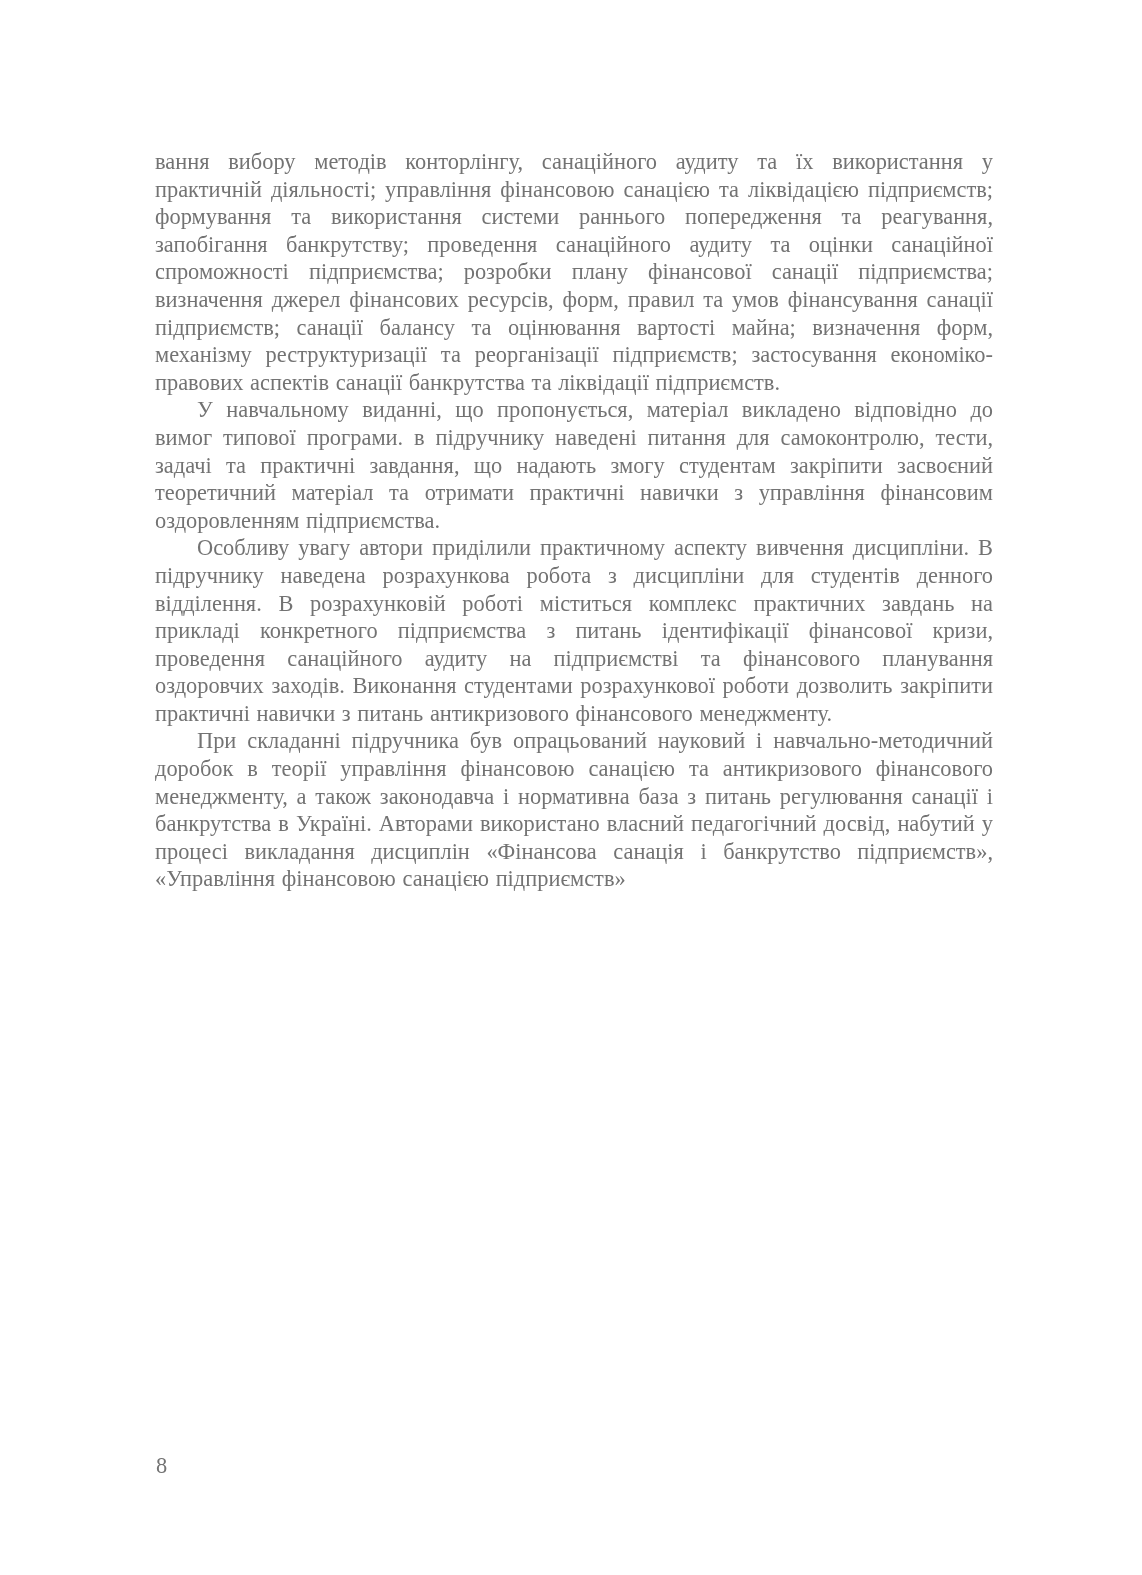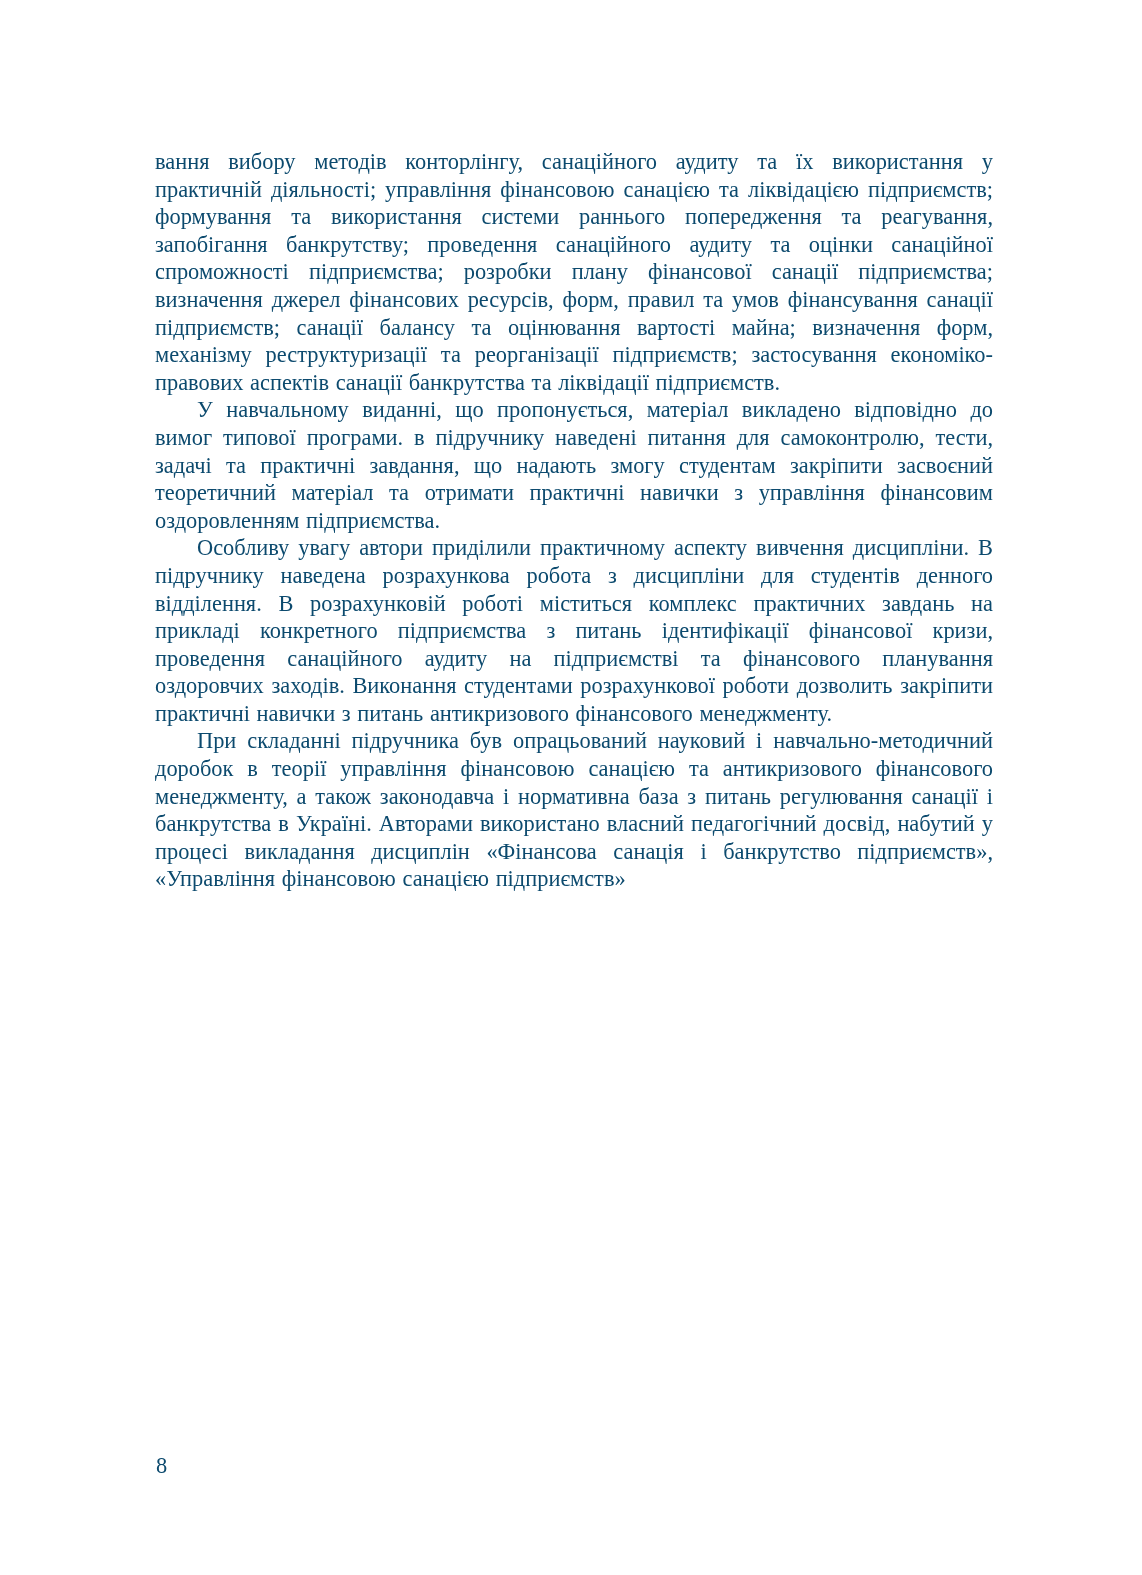--- a/index.html
+++ b/index.html
@@ -10,21 +10,21 @@
   body {
     width: 1142px;
     height: 1575px;
     position: relative;
     overflow: hidden;
   }
   .page {
     position: absolute;
     inset: 0;
     background: #ffffff;
-    color: #0c4a6e;
+    color: #737373;
     font-family: "Liberation Serif", "DejaVu Serif", serif;
   }
   .text-block {
     position: absolute;
     left: 155px;
     top: 148px;
     width: 838px;
     font-size: 22.4px;
     line-height: 27.6px;
     text-align: justify;

